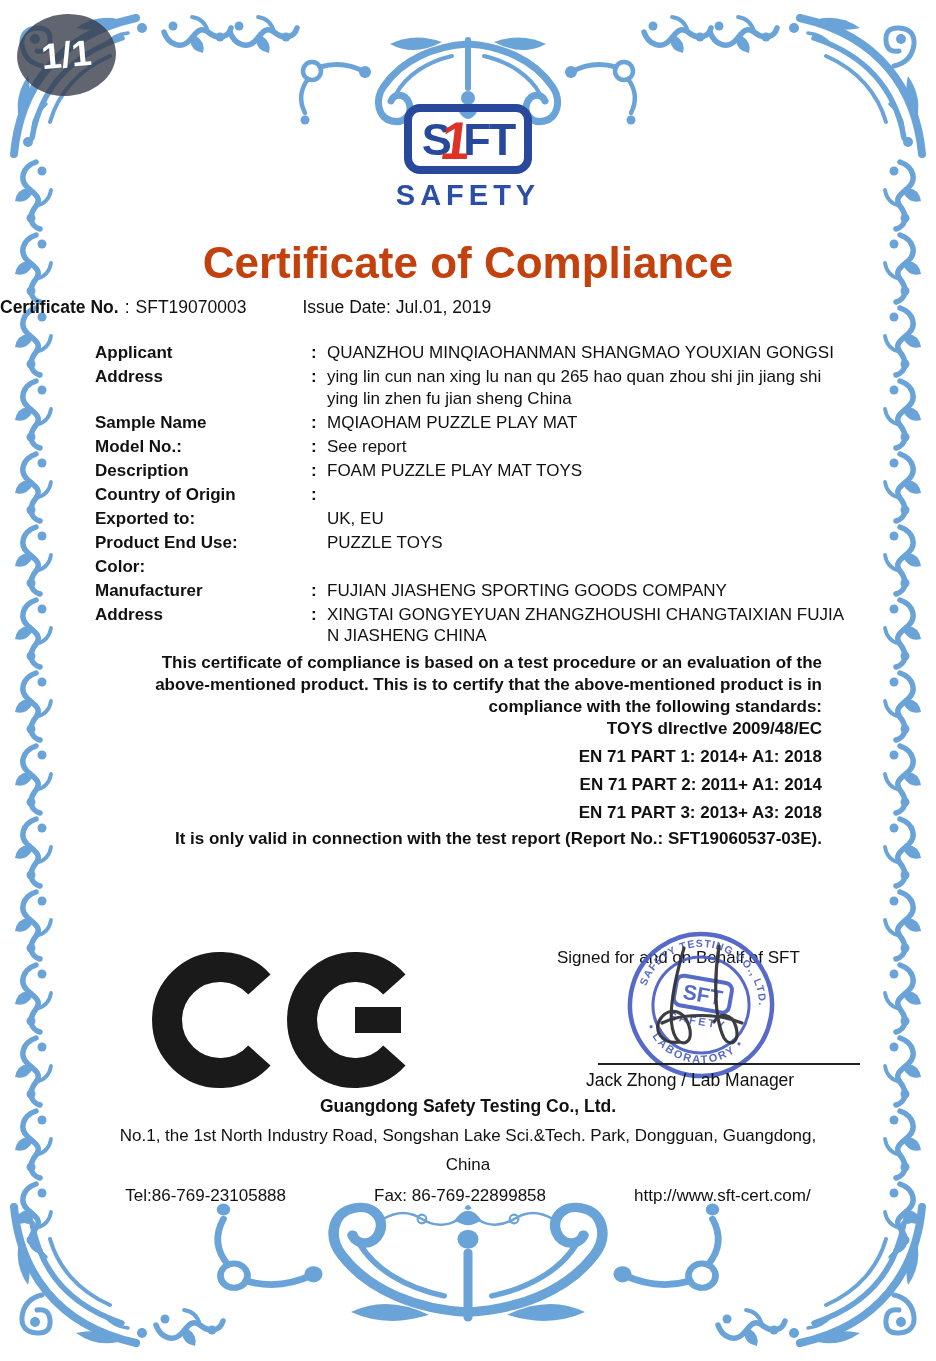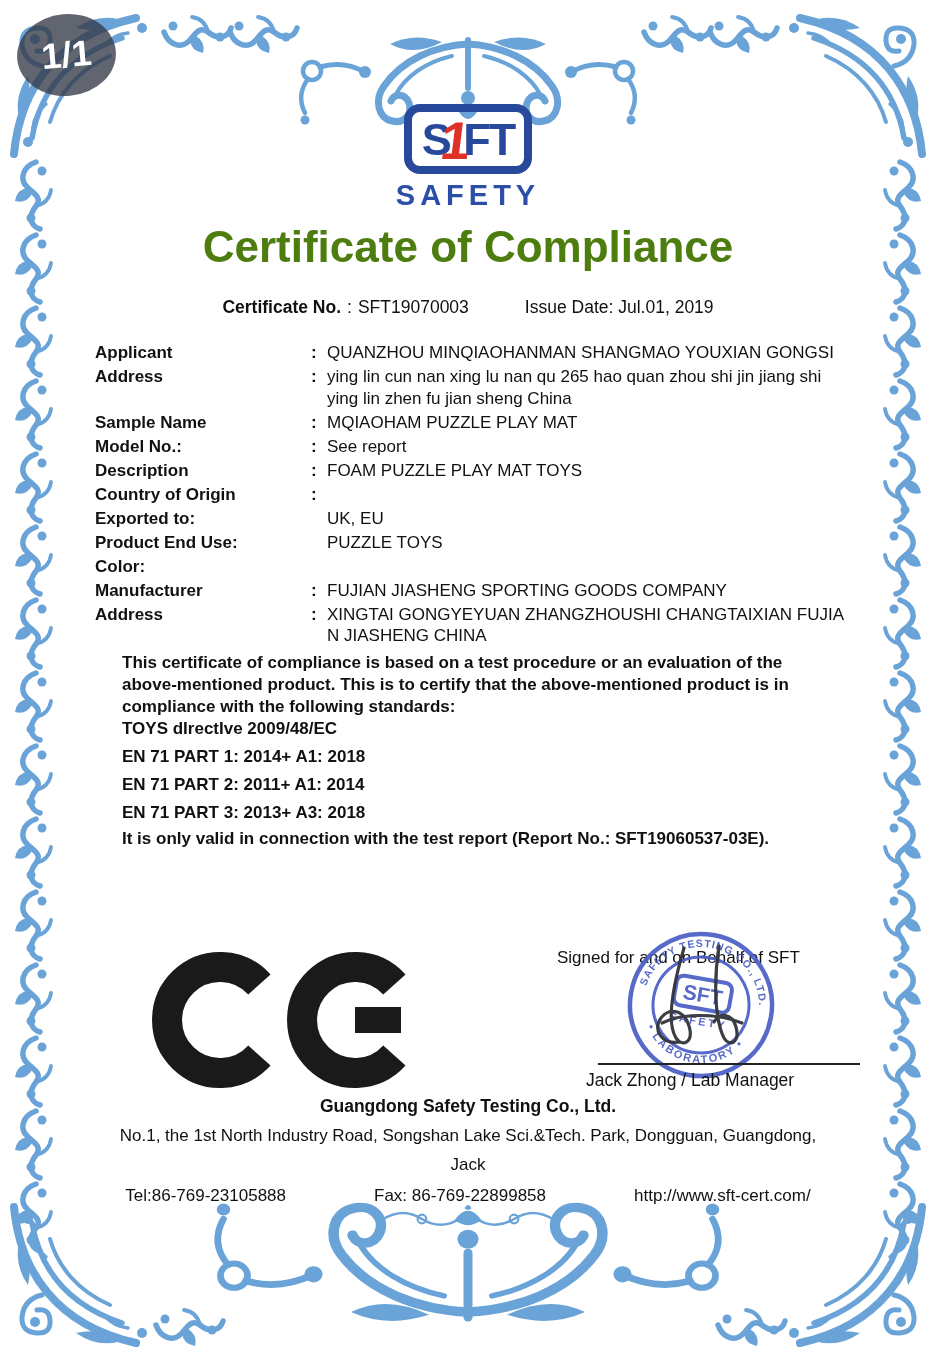--- a/index.html
+++ b/index.html
@@ -18,35 +18,35 @@
   
   .logo{position:absolute;left:0;right:0;top:104px;display:flex;flex-direction:column;align-items:center;}
   .logo-box{
     height:54px;padding:0 10px;border:8px solid #27489B;border-radius:16px;
     display:flex;align-items:center;justify-content:center;font-weight:bold;color:#27489B;
   }
   .logo-box .ls{font-size:45px;letter-spacing:-2px;line-height:1;}
   .logo-box .l1{color:#E03126;font-size:53px;font-weight:bold;line-height:1;margin:2px -7px 0 -9px;transform:skewX(-7deg);}
   .logo-safety{margin-top:5px;font-size:29px;font-weight:bold;letter-spacing:5px;color:#2B4FA6;}
   
-  .title{position:absolute;left:0;right:0;top:222px;margin:0;text-align:center;
-    font-size:44px;font-weight:bold;color:#4d7c0f;}
-  
-  .certline{position:absolute;left:0;right:0;top:297px;display:flex;justify-content:center;
+  .title{position:absolute;left:0;right:0;top:222px;margin:16px;text-align:center;
+    font-size:44px;font-weight:bold;color:#c2410c;}
+  
+  .certline{position:absolute;left:0;right:0;top:297px;display:flex;
     align-items:baseline;font-size:17.5px;}
   .certline .b{font-weight:bold;}
   .certline .sep{margin:0 6px;}
   .certline .spacer{display:inline-block;width:56px;}
   
   .fields{position:absolute;left:95px;top:342px;width:752px;}
   .frow{display:grid;grid-template-columns:216px 16px 1fr;line-height:21.5px;margin-bottom:2.5px;font-size:17px;}
   .flabel{font-weight:bold;}
   .fsep{font-weight:bold;}
   
-  .statement{position:absolute;left:122px;top:652px;width:700px;font-weight:bold;font-size:17px;}
+  .statement{position:absolute;left:122px;top:652px;width:700px;font-weight:bold;font-size:17px;text-align:right;}
   .spara{margin:0;line-height:22px;}
   .std{line-height:22px;}
   .std:not(:first-child){margin-top:6px;}
   .svalid{margin:4px 0 0;line-height:22px;}
   
   .ce{position:absolute;left:150px;top:948px;}
   .signedfor{position:absolute;left:557px;top:948px;font-size:17px;}
   .stamp{position:absolute;left:622px;top:926px;}
   .sigline{position:absolute;left:598px;top:1063px;width:262px;border-top:2px solid #222;}
   .signame{position:absolute;left:586px;top:1070px;width:286px;text-align:left;font-size:17.5px;}
@@ -312,21 +312,21 @@
         <path d="M40,97 C62,86 98,88 120,97"></path>
       </g>
     </svg>
 
     <div class="sigline"></div>
     <div class="signame">Jack Zhong / Lab Manager</div>
 
     <div class="footer">
       <p class="fcompany">Guangdong Safety Testing Co., Ltd.</p>
       <p class="faddr">No.1, the 1st North Industry Road, Songshan Lake Sci.&amp;Tech. Park, Dongguan, Guangdong,</p>
-      <p class="fchina">Jack</p>
+      <p class="fchina">China</p>
       <div class="fcontact">
         <span>Tel:86-769-23105888</span>
         <span>Fax: 86-769-22899858</span>
         <span>http://www.sft-cert.com/</span>
       </div>
     </div>
 
   </div>
 </div>
 

